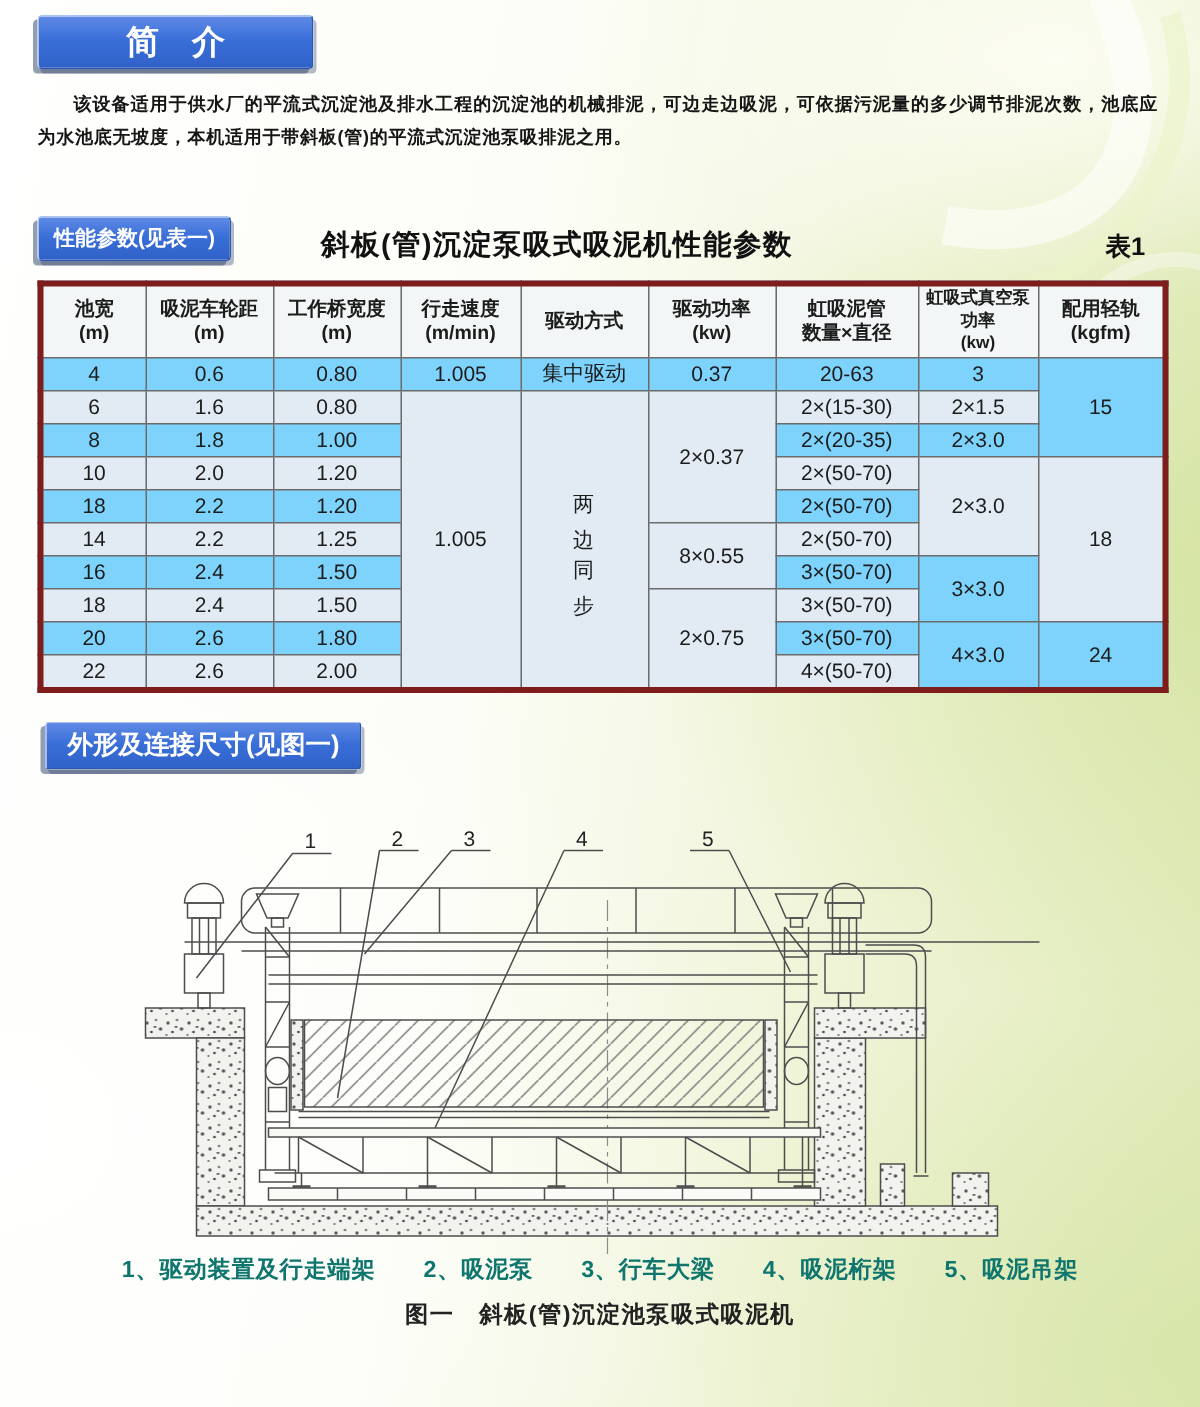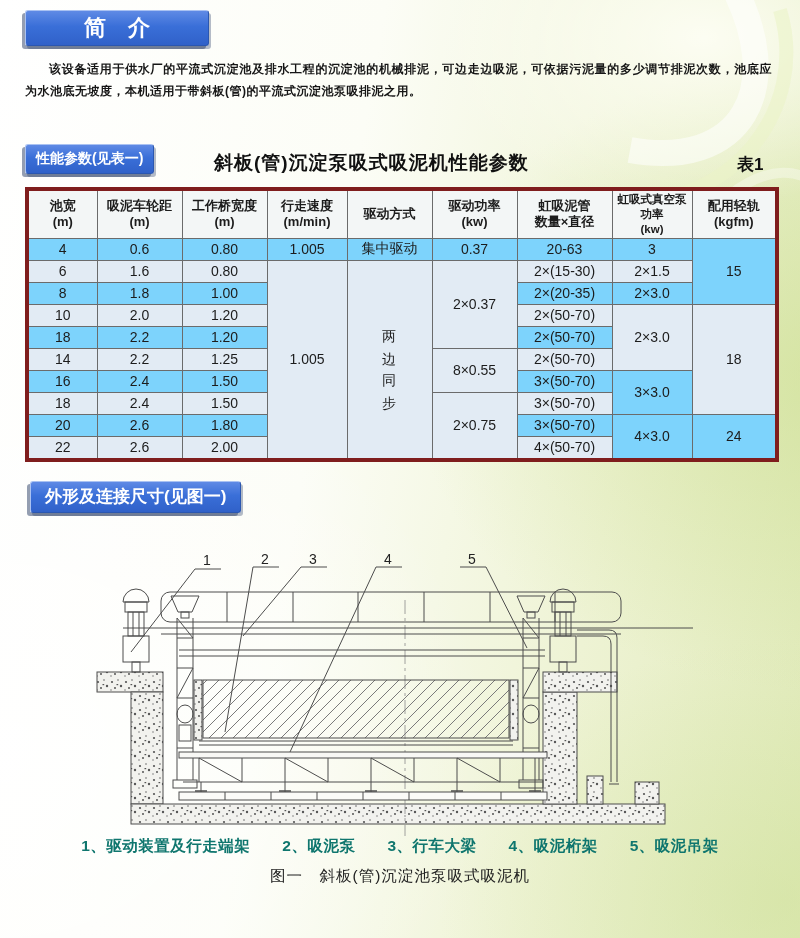--- a/index.html
+++ b/index.html
@@ -37,21 +37,21 @@
   }
   #perf-table th,#perf-table td{border:1px solid #6b6b6b;text-align:center;vertical-align:middle;color:#1c1c1c;}
   #perf-table th{height:40px;font-size:13px;font-weight:bold;white-space:pre-line;line-height:1.3;background:#f3f6f6;padding:1px 0;}
   #perf-table th.small{font-size:11.5px;}
   #perf-table td{height:21px;font-size:14px;padding:0;}
   #perf-table tbody tr:nth-child(even) td{background:#e2ebf4;}
   .vchars{writing-mode:vertical-rl;letter-spacing:22px;font-size:14px;display:inline-block;padding-top:10px;}
   #outline-badge{left:30px;top:481px;height:30px;line-height:29px;font-size:17px;padding:0 14px;}
   #figure-wrap{position:absolute;left:95px;top:552px;width:625px;height:290px;}
   #figure-legend{position:absolute;left:0;right:0;top:836px;text-align:center;font-size:15.5px;font-weight:bold;color:#0f766e;letter-spacing:.5px;}
-  #figure-caption{position:absolute;left:0;right:0;top:866px;text-align:center;font-size:15.5px;font-weight:normal;color:#222;letter-spacing:1px;}
+  #figure-caption{position:absolute;left:0;right:0;top:866px;text-align:center;font-size:15.5px;font-weight:bold;color:#222;letter-spacing:1px;}
   svg .ln{stroke:#4d4d4d;stroke-width:1;fill:none;}
   svg text{font-family:"Liberation Sans","DejaVu Sans",sans-serif;}
 </style>
 </head>
 <body>
 
 <svg class="decor" width="320" height="260" viewBox="0 0 320 260">
   <path d="M250,-20 C 310,90 260,170 150,150" stroke="rgba(255,255,255,0.55)" stroke-width="26" fill="none"></path>
   <path d="M300,10 C 330,110 250,210 140,200" stroke="rgba(235,244,200,0.6)" stroke-width="14" fill="none"></path>
   <path d="M200,260 C 240,180 300,160 330,180" stroke="rgba(255,255,255,0.35)" stroke-width="10" fill="none"></path>

